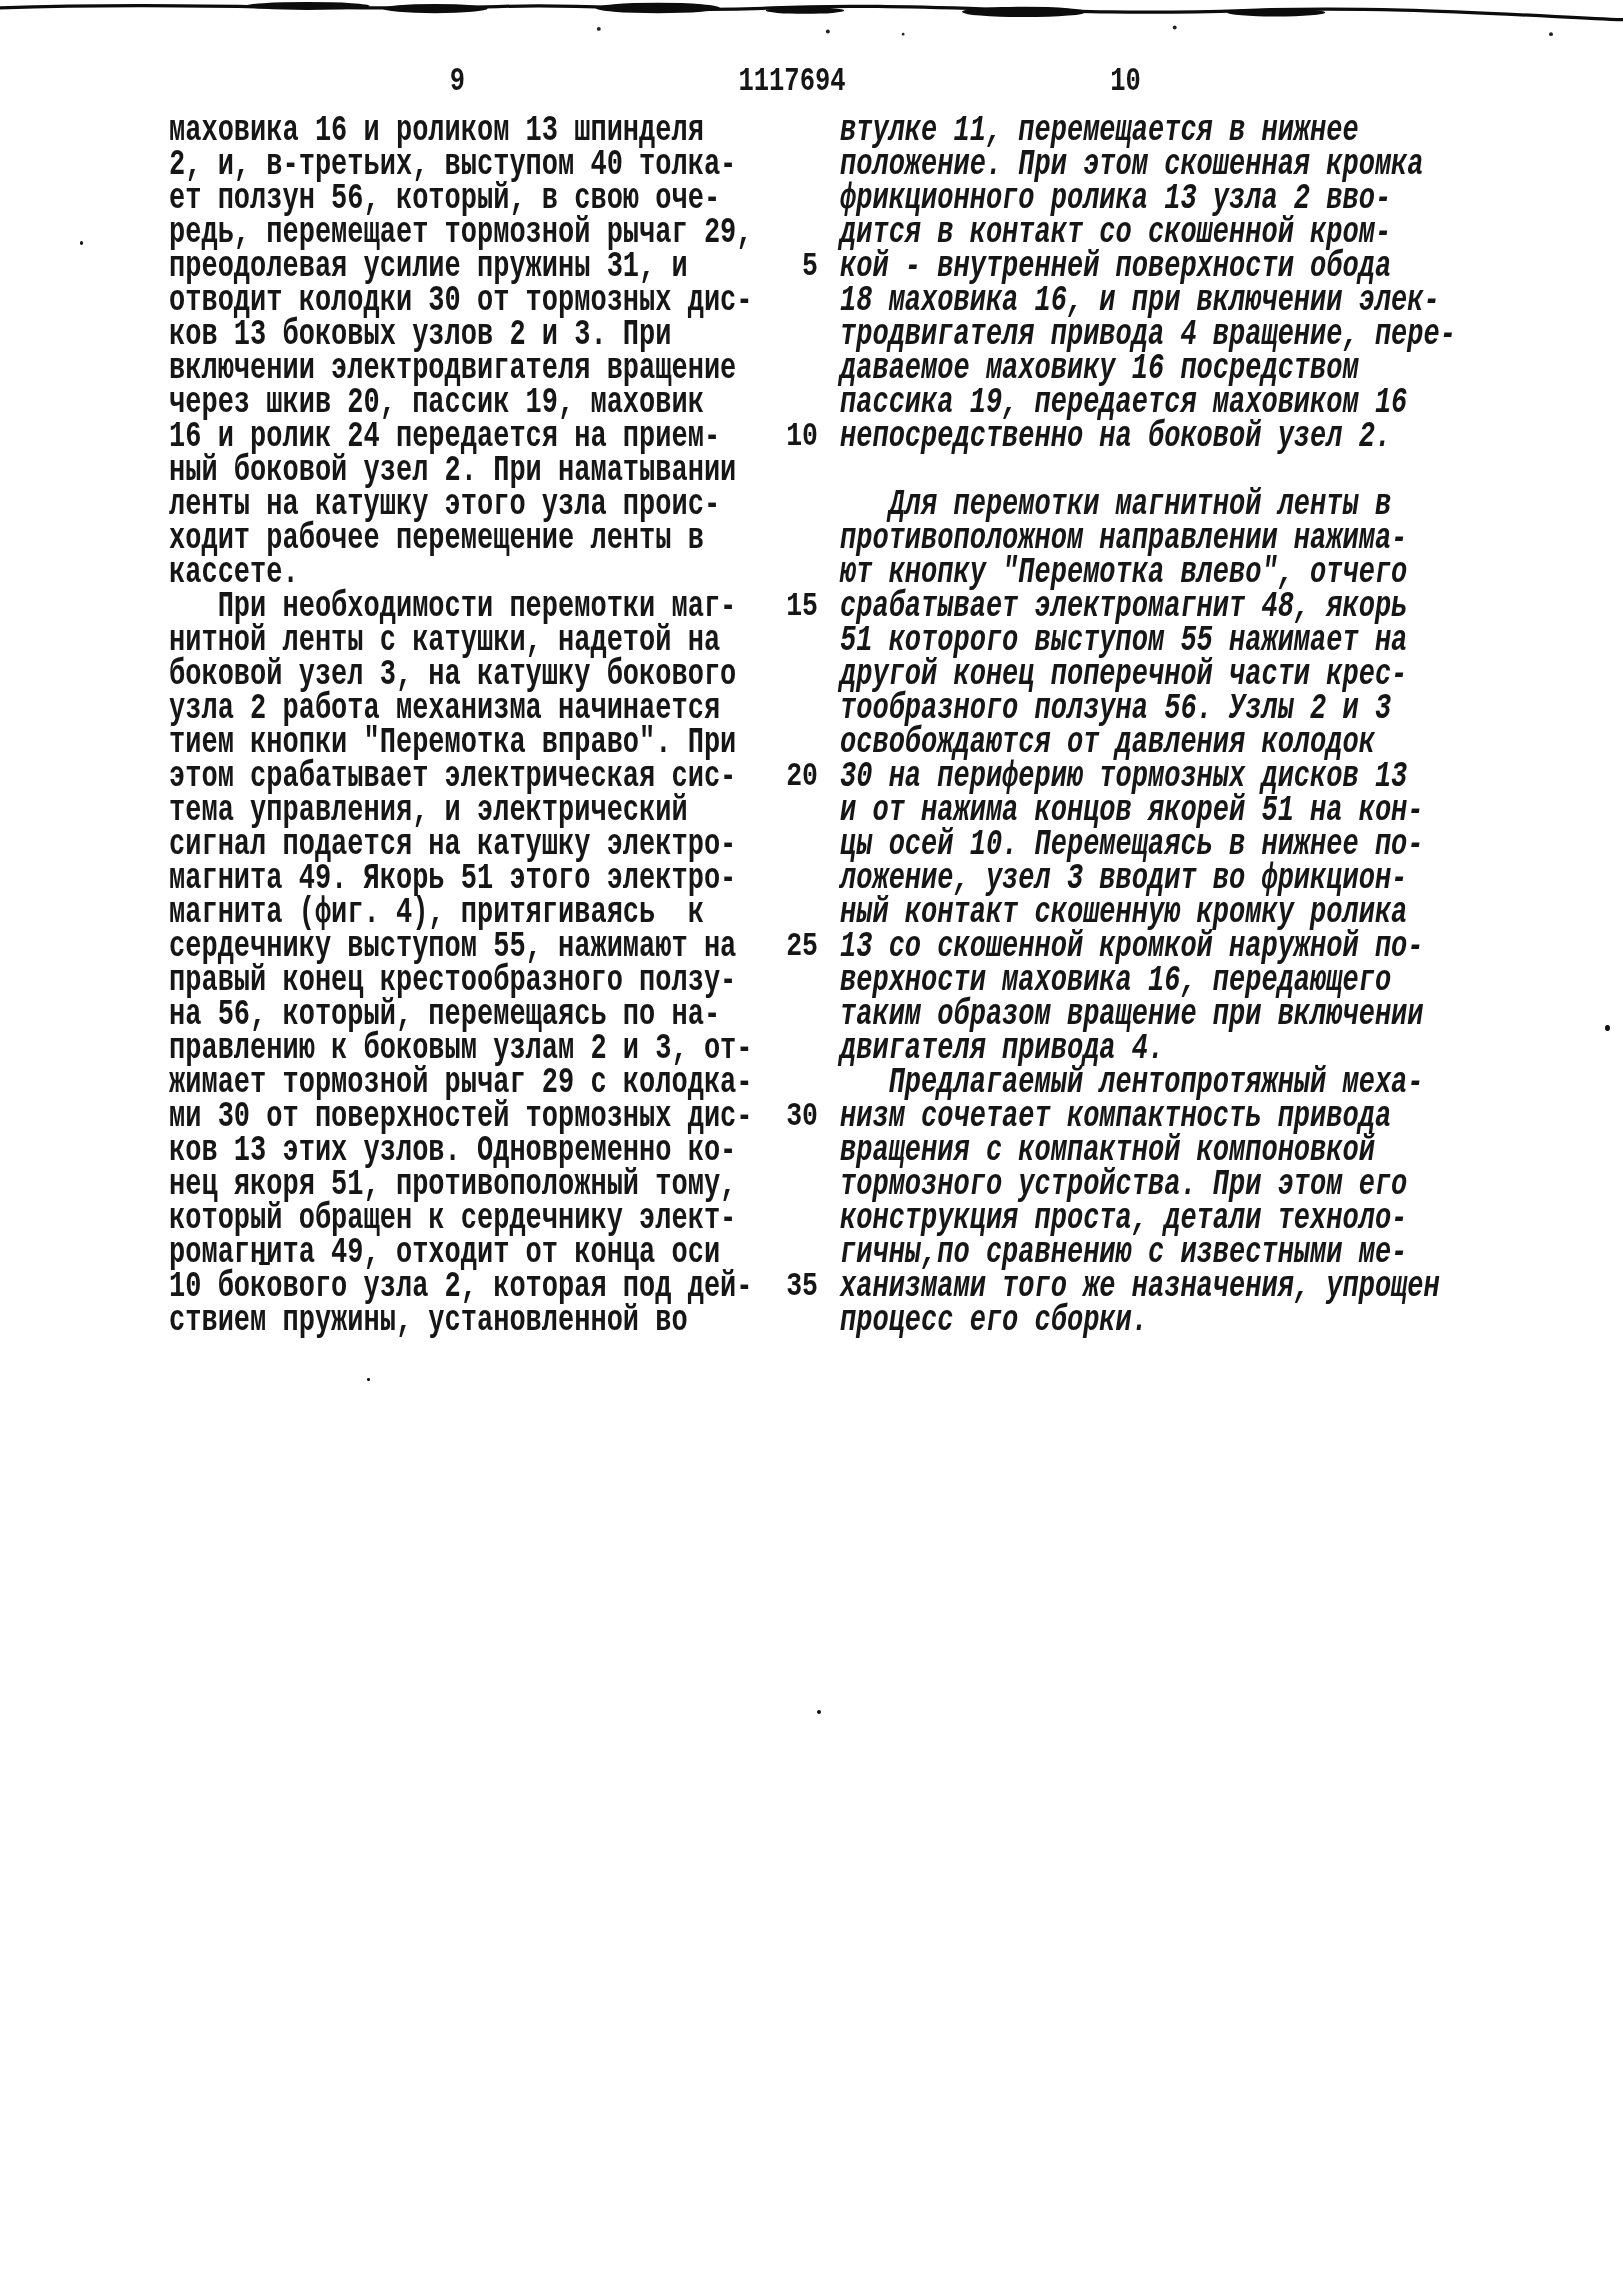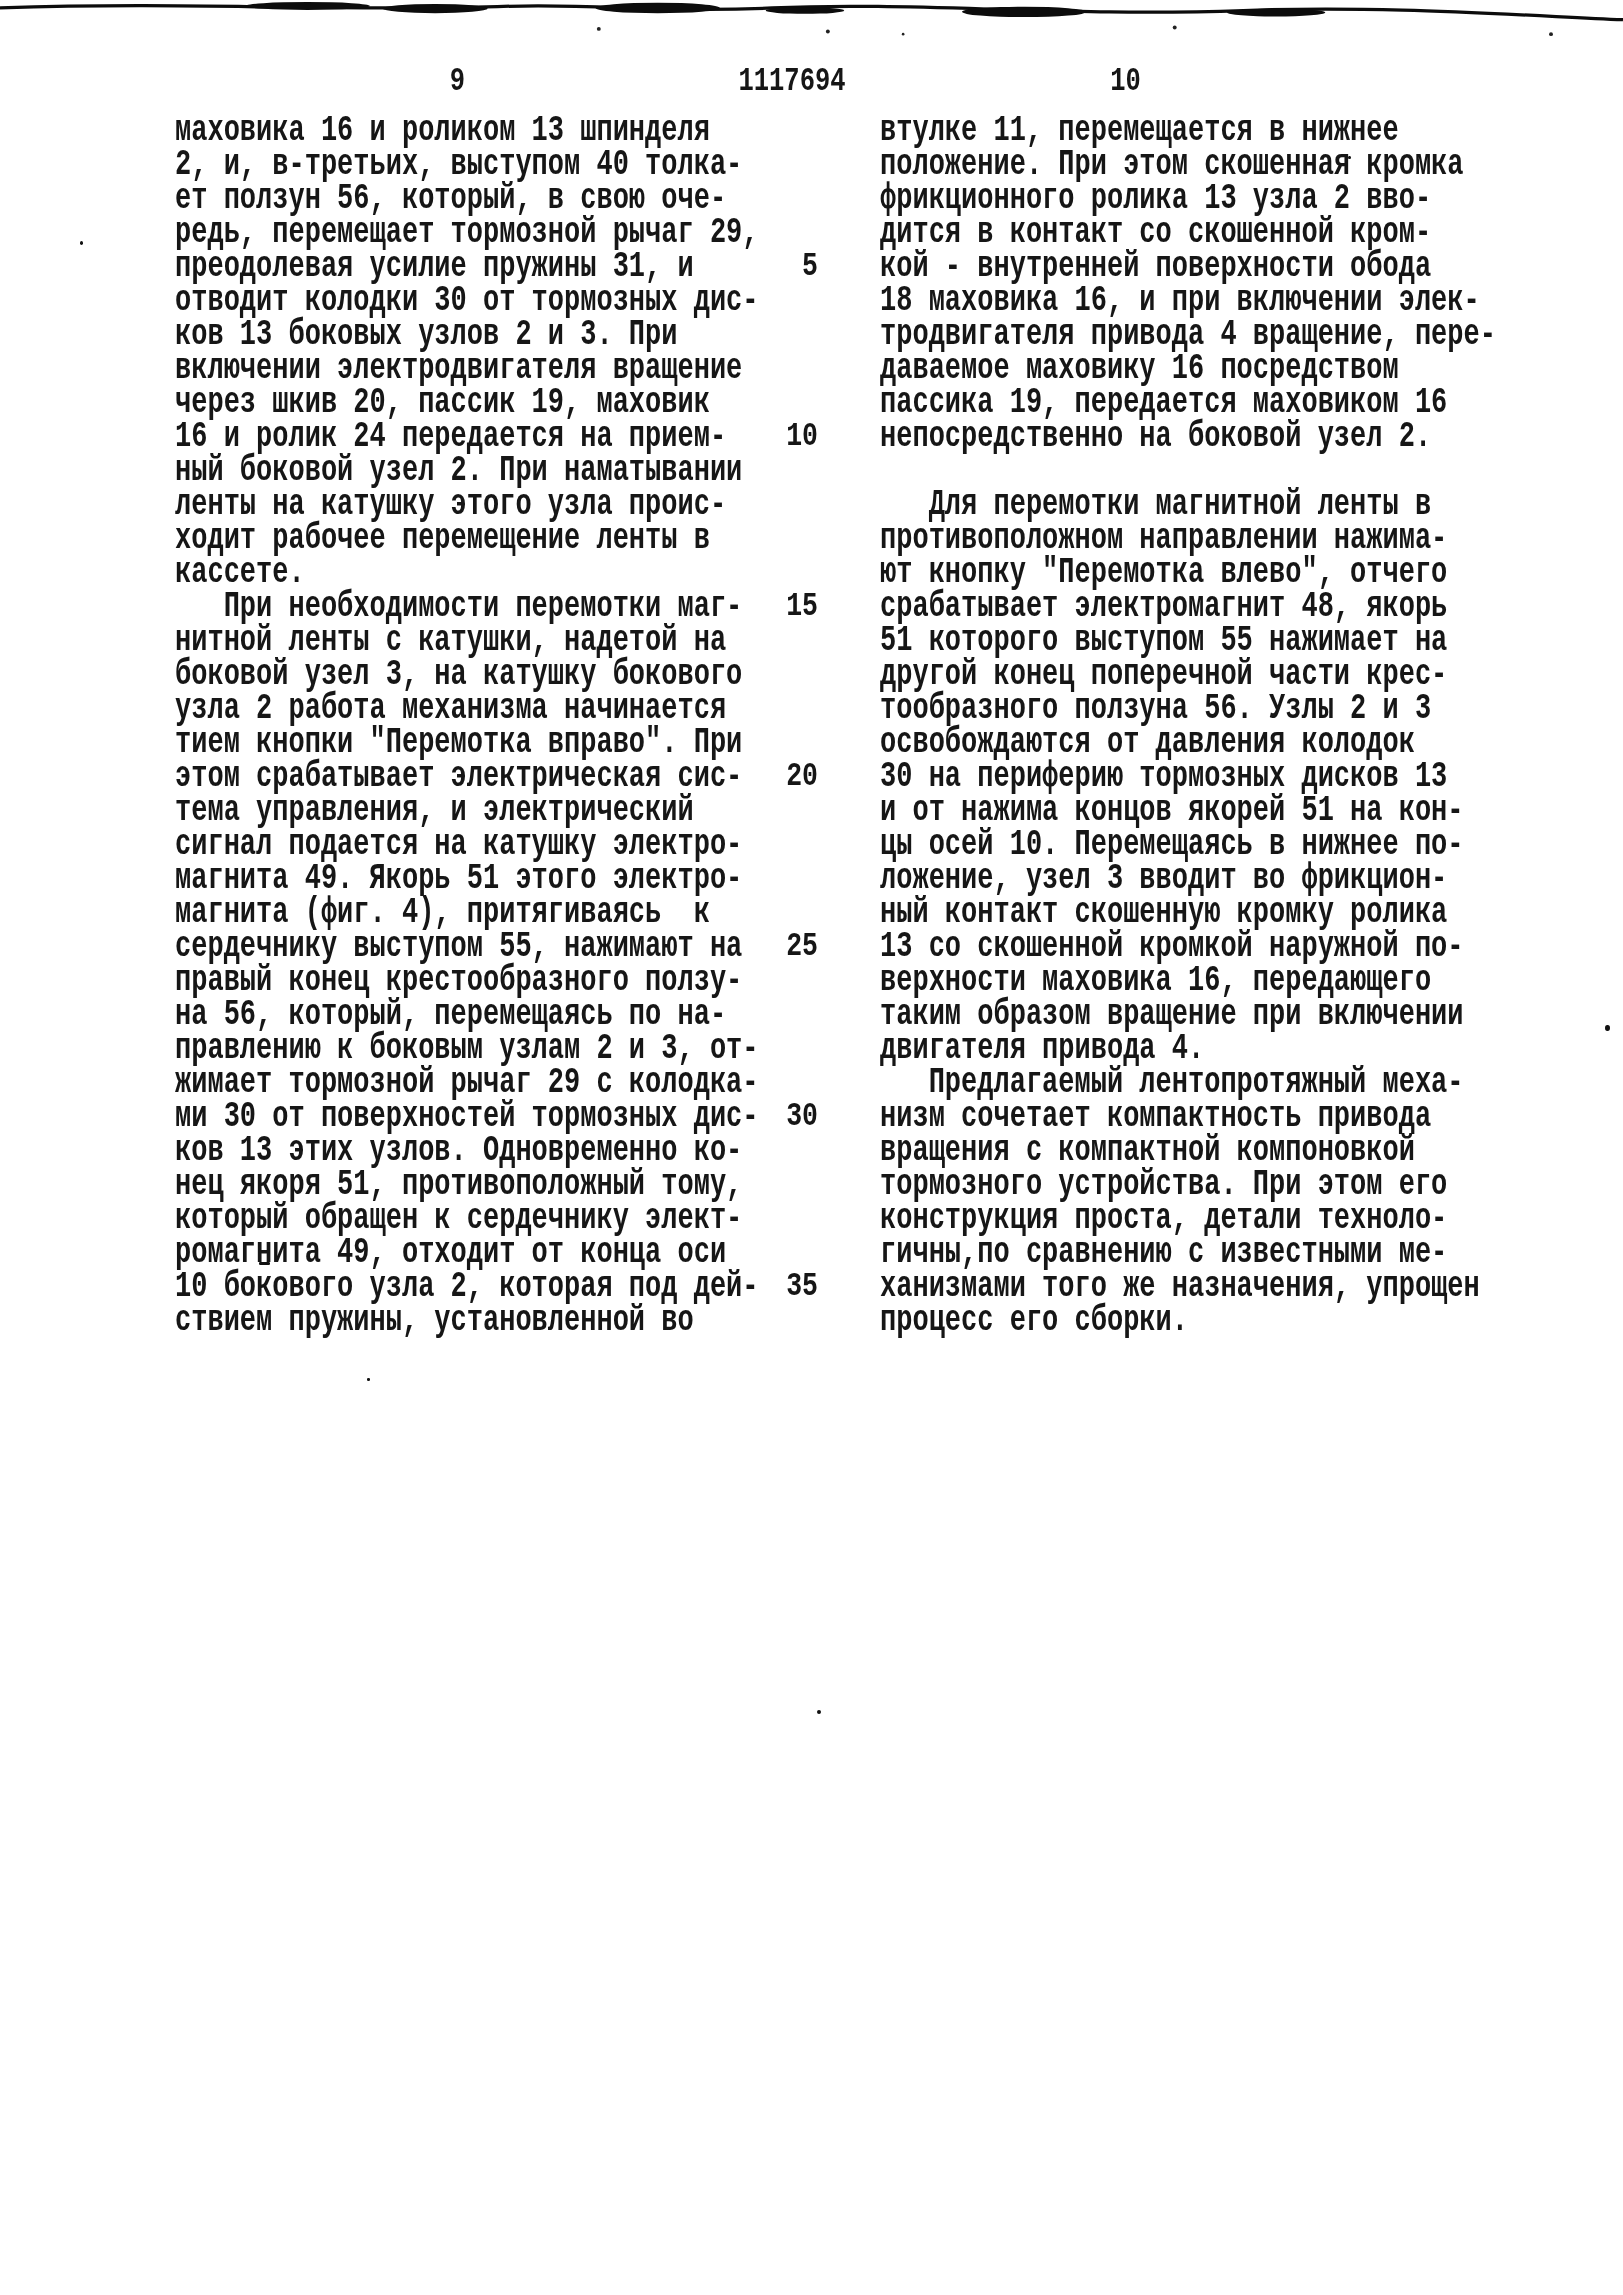--- a/index.html
+++ b/index.html
@@ -13,22 +13,22 @@
   }
   
   .tline{
     height:34px;line-height:34px;
     font-size:37px;font-weight:700;
     white-space:pre;
     transform:scaleX(0.73);
     transform-origin:0 50%;
   }
   .col{position:absolute;top:113px;}
-  .col-left{left:175px;width:641px;}
-  .col-right{left:880px;width:661px;}
+  .col-left{left:169px;width:641px;}
+  .col-right{left:840px;width:661px;font-style:italic;}
 
   .header-num{
     position:absolute;top:60px;height:42px;line-height:42px;
     font-size:34px;font-weight:700;text-align:center;
     transform:scaleX(0.75);transform-origin:50% 50%;
   }
   .h-left{left:425px;width:65px;}
   .h-center{left:710px;width:164px;}
   .h-right{left:1083px;width:85px;}
 

